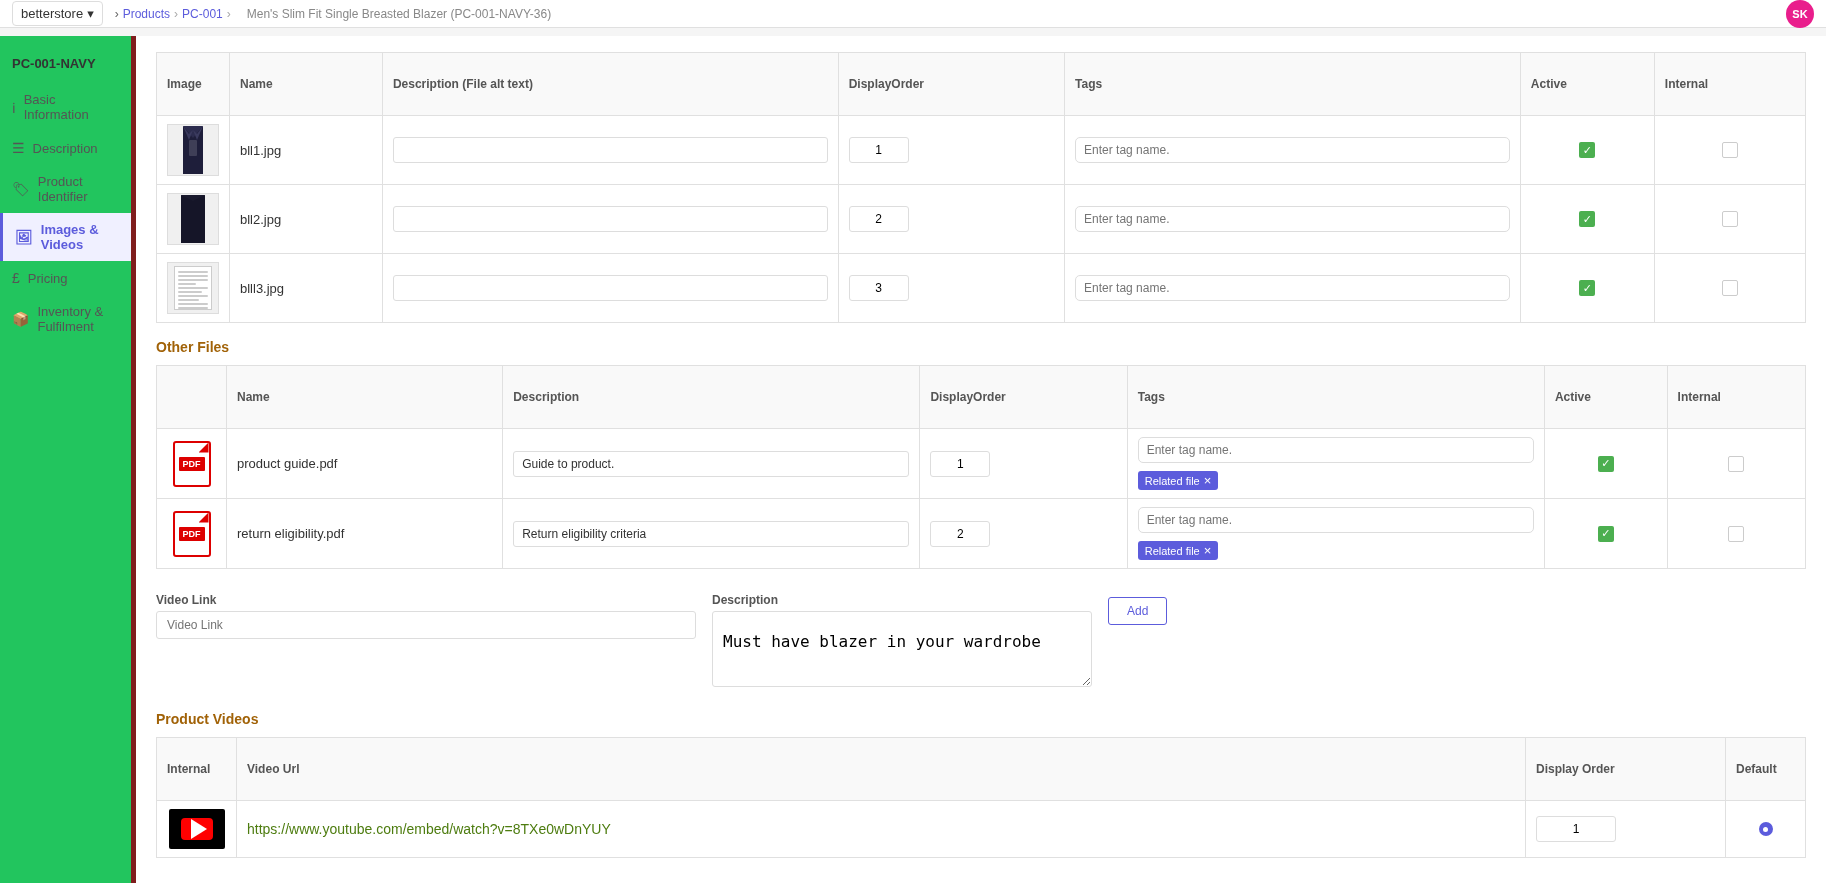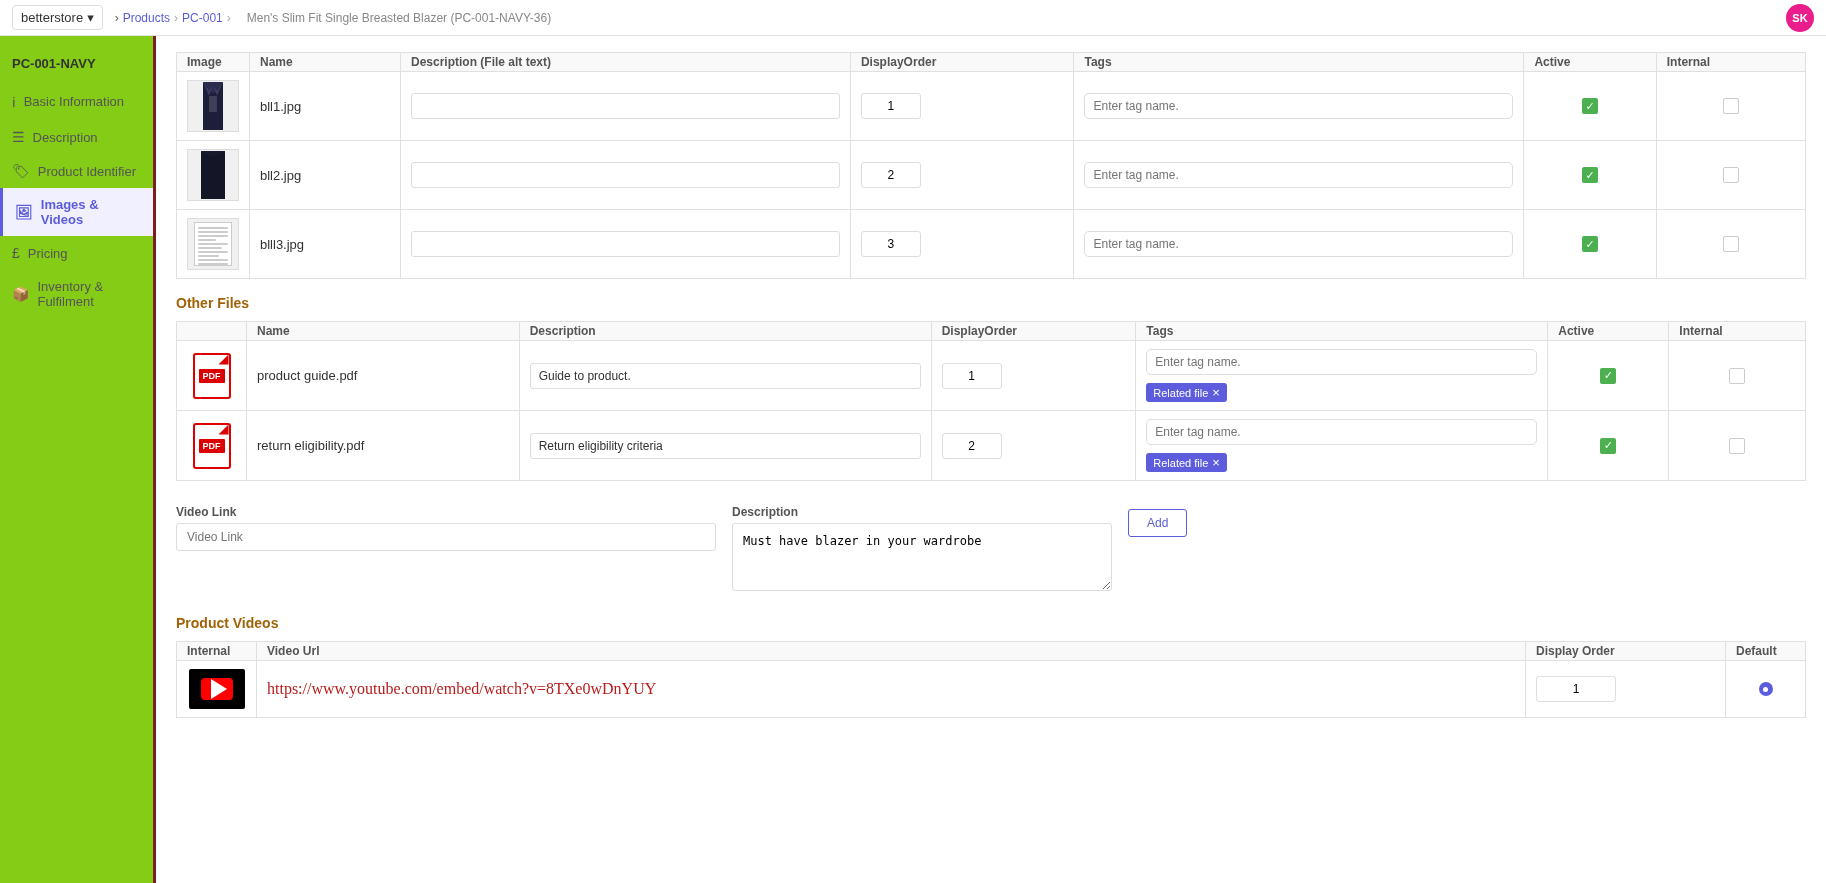--- a/index.html
+++ b/index.html
@@ -5,21 +5,21 @@
     * { box-sizing: border-box; margin: 0; padding: 0; }
     body { font-family: Arial, sans-serif; font-size: 13px; background: #f5f5f5; color: #333; }
 
     
     .top-nav {
       display: flex;
       align-items: center;
       background: #fff;
       border-bottom: 1px solid #e0e0e0;
       padding: 0 12px;
-      height: 36px;
+      height: 28px;
       position: fixed;
       top: 0; left: 0; right: 0;
       z-index: 100;
     }
     .top-nav .store-selector {
       display: flex; align-items: center; gap: 4px;
       font-size: 13px; color: #333; cursor: pointer;
       padding: 4px 8px;
       border: 1px solid #ddd; border-radius: 4px;
     }
@@ -39,23 +39,23 @@
 
     
     .layout {
       display: flex;
       margin-top: 36px;
       height: calc(100vh - 36px);
     }
 
     
     .sidebar {
-      width: 156px;
-      background: #84cc16;
-      border-right: 3px solid #7f1d1d;
+      width: 136px;
+      background: #22c55e;
+      border-right: 5px solid #7f1d1d;
       flex-shrink: 0;
       padding-top: 12px;
     }
     .sidebar .product-title {
       font-weight: bold; font-size: 13px;
       padding: 8px 12px 12px;
       color: #333;
     }
     .sidebar-item {
       display: flex; align-items: center; gap: 8px;
@@ -86,21 +86,21 @@
       margin: 16px 0 10px;
     }
     .data-table {
       width: 100%;
       border-collapse: collapse;
       border: 1px solid #e0e0e0;
     }
     .data-table th {
       background: #f9f9f9;
       border: 1px solid #e0e0e0;
-      padding: 2px 10px;
+      padding: 24px 10px;
       text-align: left;
       font-size: 12px;
       color: #555;
       font-weight: 600;
       margin-left: 12px;
     }
     .data-table td {
       border: 1px solid #e0e0e0;
       padding: 8px 10px;
       vertical-align: middle;
@@ -181,24 +181,24 @@
     }
     .form-label {
       font-size: 12px; color: #555; font-weight: 600;
     }
     .video-link-input {
       width: 540px; padding: 6px 10px;
       border: 1px solid #ddd; border-radius: 3px;
       font-size: 12px;
     }
     .desc-textarea {
-      width: 380px; height: 68px;
-      padding: 10px 10px;
+      width: 380px; height: 76px;
+      padding: 20px 10px;
       border: 1px solid #ddd; border-radius: 3px;
-      font-size: 12px; resize: both;
+      font-size: 16px; resize: both;
     }
     .add-btn {
       padding: 6px 18px;
       background: #fff; color: #5c5cdc;
       border: 1px solid #5c5cdc; border-radius: 3px;
       cursor: pointer; font-size: 12px;
       margin-top: 4px;
     }
 
     
@@ -211,21 +211,21 @@
       margin: 0 auto;
     }
     .play-btn {
       width: 0; height: 0;
       border-top: 10px solid transparent;
       border-bottom: 10px solid transparent;
       border-left: 16px solid #fff;
       margin-left: 4px;
     }
     .video-url-link {
-      color: #b91c1c; text-decoration: none; font-size: 16px; font-family: Liberation Serif, serif;
+      color: #4d7c0f; text-decoration: none; font-size: 14px;
     }
     .radio-blue {
       width: 14px; height: 14px;
       border-radius: 50%;
       border: 2px solid #5c5cdc;
       background: #5c5cdc;
       display: flex; align-items: center; justify-content: center;
       margin: 0 auto;
     }
     .radio-blue::after {

